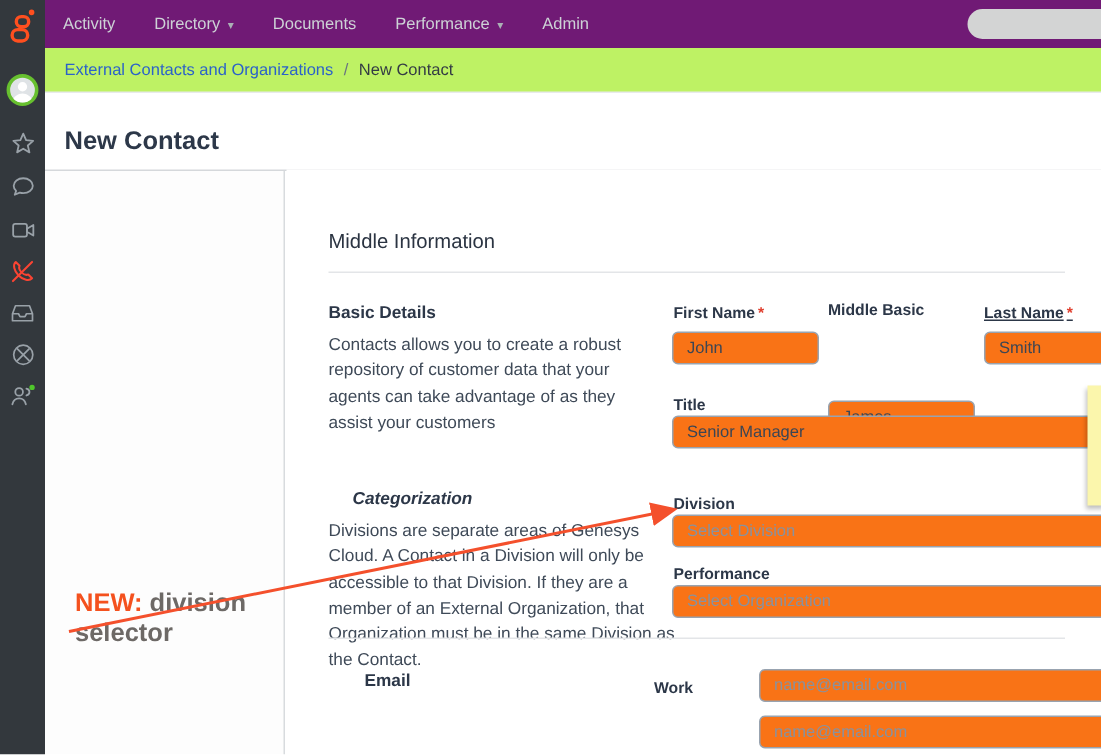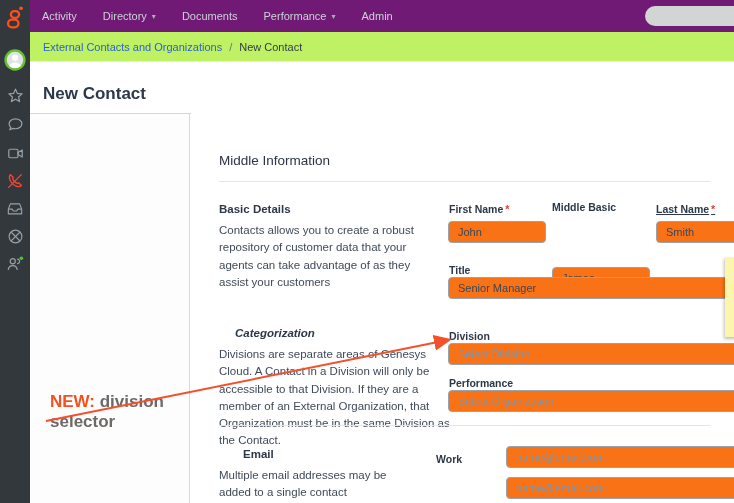--- a/index.html
+++ b/index.html
@@ -185,21 +185,20 @@
 
   <div class="fld-label" style="left:258px; top:217px;"><span>Division</span></div>
   <input class="fld" style="left: 257px; top: 230px; width: 490px;" placeholder="Select Division">
 
   <div class="fld-label" style="left:258px; top:264px;"><span>Performance</span></div>
   <input class="fld" style="left: 257px; top: 277px; width: 490px;" placeholder="Select Organization">
 
   <div class="divider" style="top:312px;"></div>
 
   <div class="grp-title" style="left:28px; top:335px;padding-left:24px;">Email</div>
-  <div class="grp-desc" style="left:28px; top:354px; width:190px;">Multiple email addresses may be added to a single contact</div>
 
   <div class="fld-label" style="left:245px; top:340px;"><span>Work</span></div>
   <input class="fld" style="left: 315px; top: 333px; width: 432px;" placeholder="name@email.com">
 
   <div class="fld-label" style="left:258px; top:371px;margin-top:38px;"><span>Personal</span></div>
   <input class="fld" style="left: 315px; top: 364px; width: 432px;" placeholder="name@email.com">
 </div>
 
 <svg class="arrow-overlay" width="734" height="503" viewBox="0 0 734 503">
   <defs>

